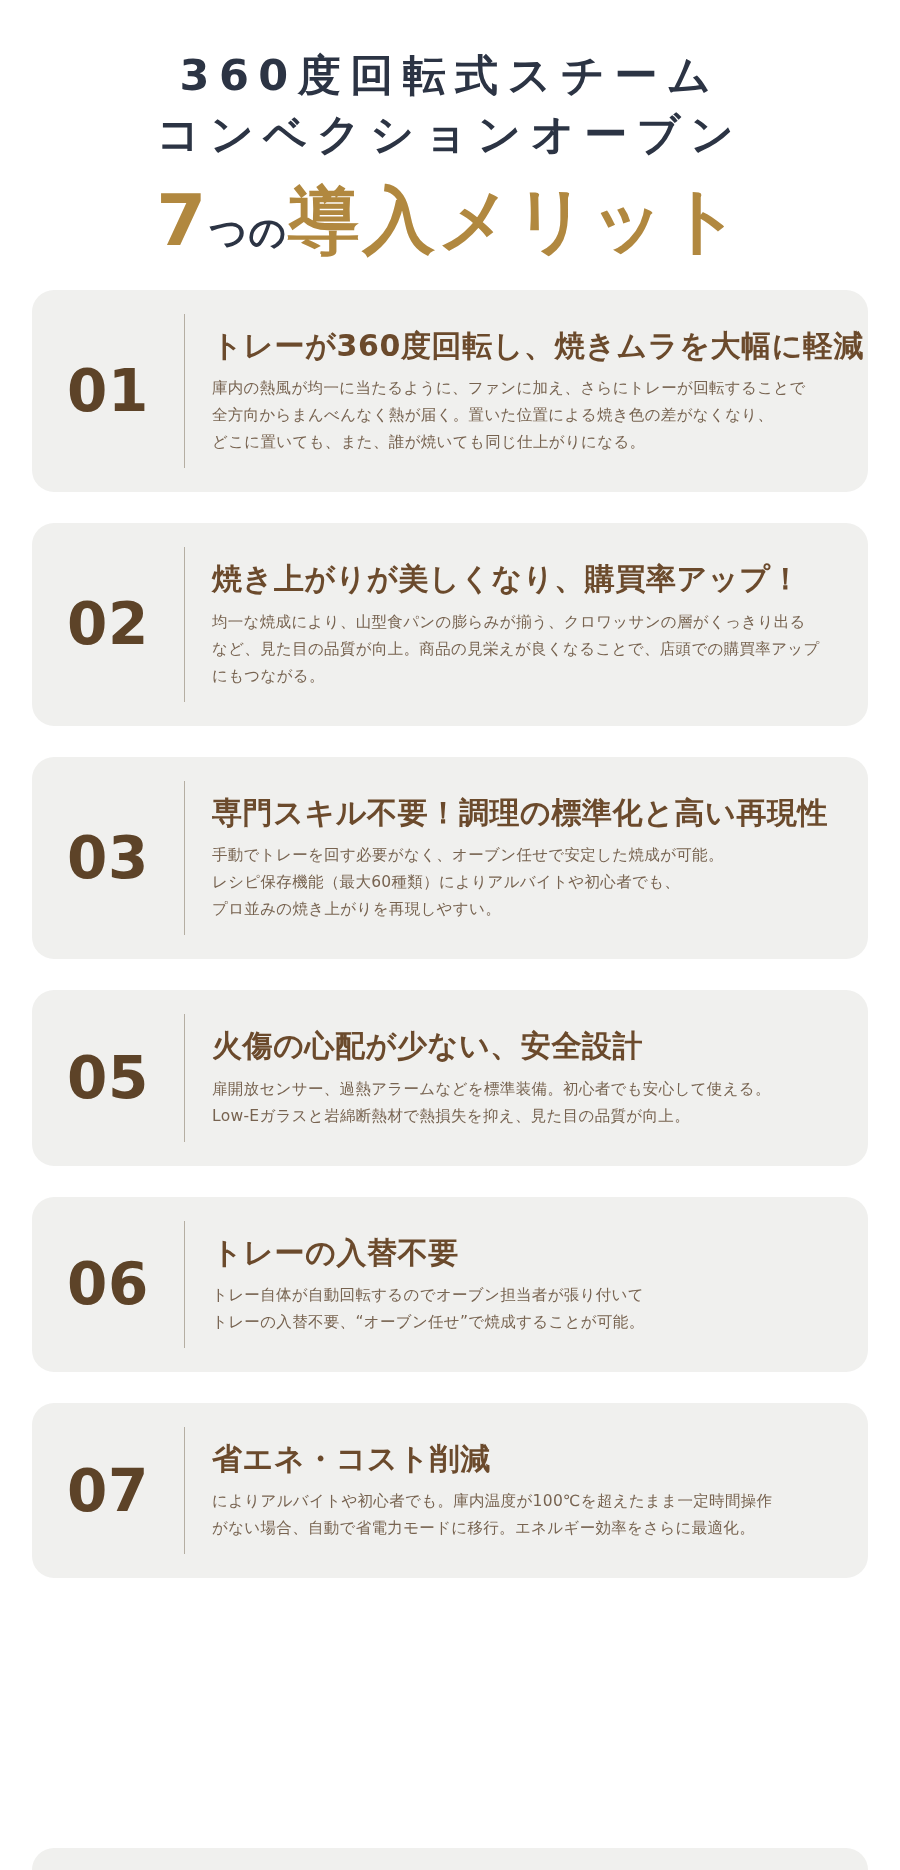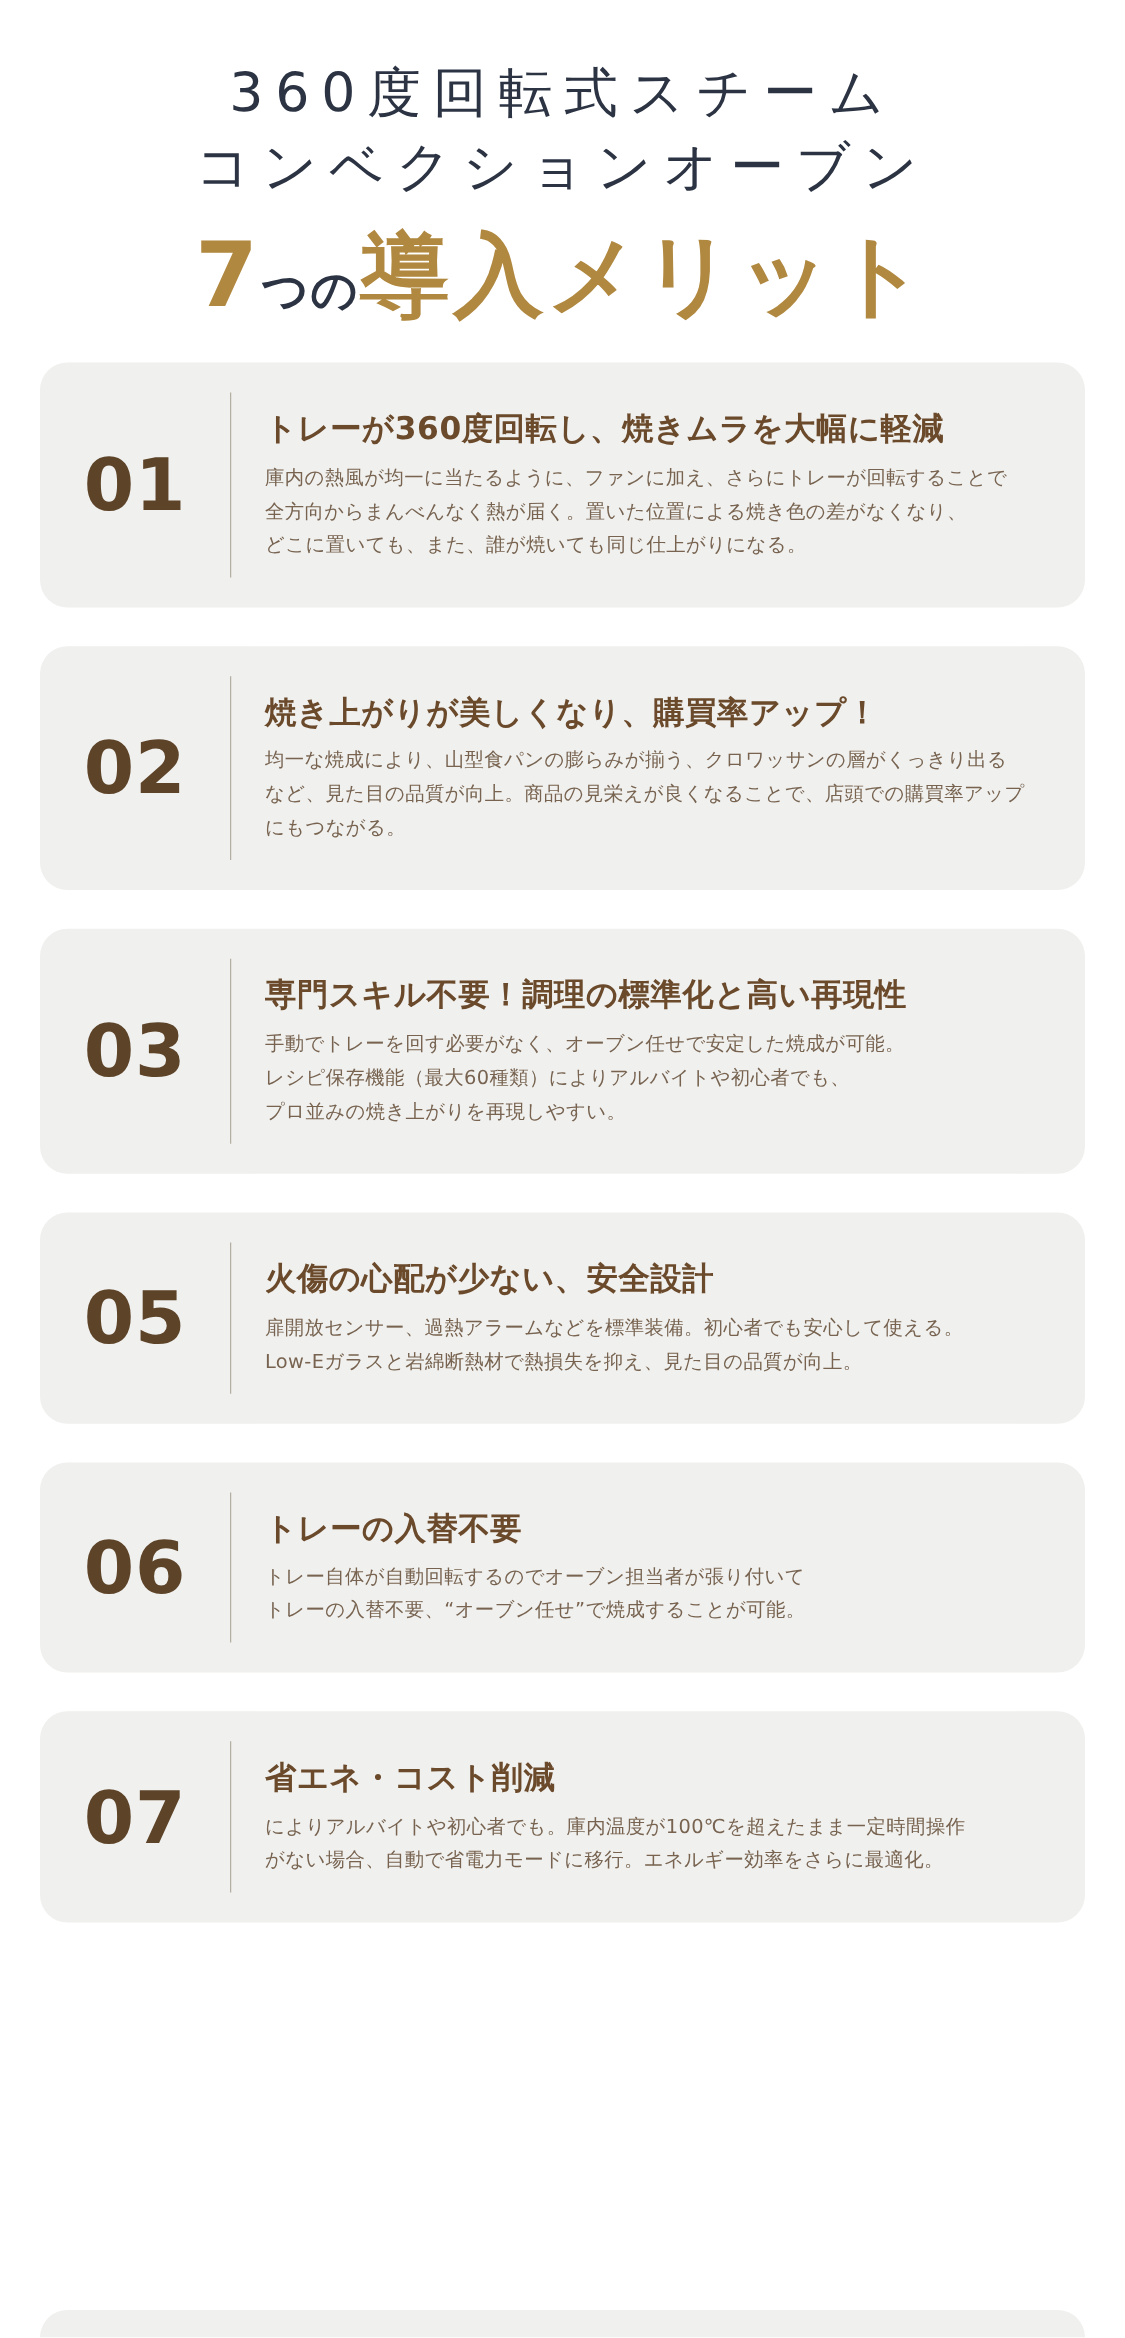--- a/index.html
+++ b/index.html
@@ -11,21 +11,21 @@
     overflow: hidden;
     font-family: "DejaVu Sans", "Liberation Sans", sans-serif;
   }
   .page { padding-top: 46px; }
 
   
   .hdr { text-align: center; }
   .title-line {
     color: #2c3444;
     font-size: 43px;
-    font-weight: 400;
+    font-weight: 700;
     letter-spacing: 0.22em;
     line-height: 1.38;
     white-space: nowrap;
   }
   .subtitle {
     margin-top: 16px;
     line-height: 1.1;
     white-space: nowrap;
   }
   .subtitle .big-gold {
@@ -71,21 +71,21 @@
   .vline {
     width: 1px;
     align-self: stretch;
     background: #b5aea2;
     margin: -12px 0;
     flex: 0 0 1px;
   }
   .content { flex: 1; padding-left: 27px; min-width: 0; }
   .heading {
     color: #6b4a2c;
-    font-size: 25px;
+    font-size: 30px;
     font-weight: 800;
     letter-spacing: 0.02em;
     line-height: 1.35;
     margin-bottom: 9px;
     white-space: nowrap;
   }
   .card-body {
     color: #776350;
     font-size: 15.5px;
     line-height: 1.74;

